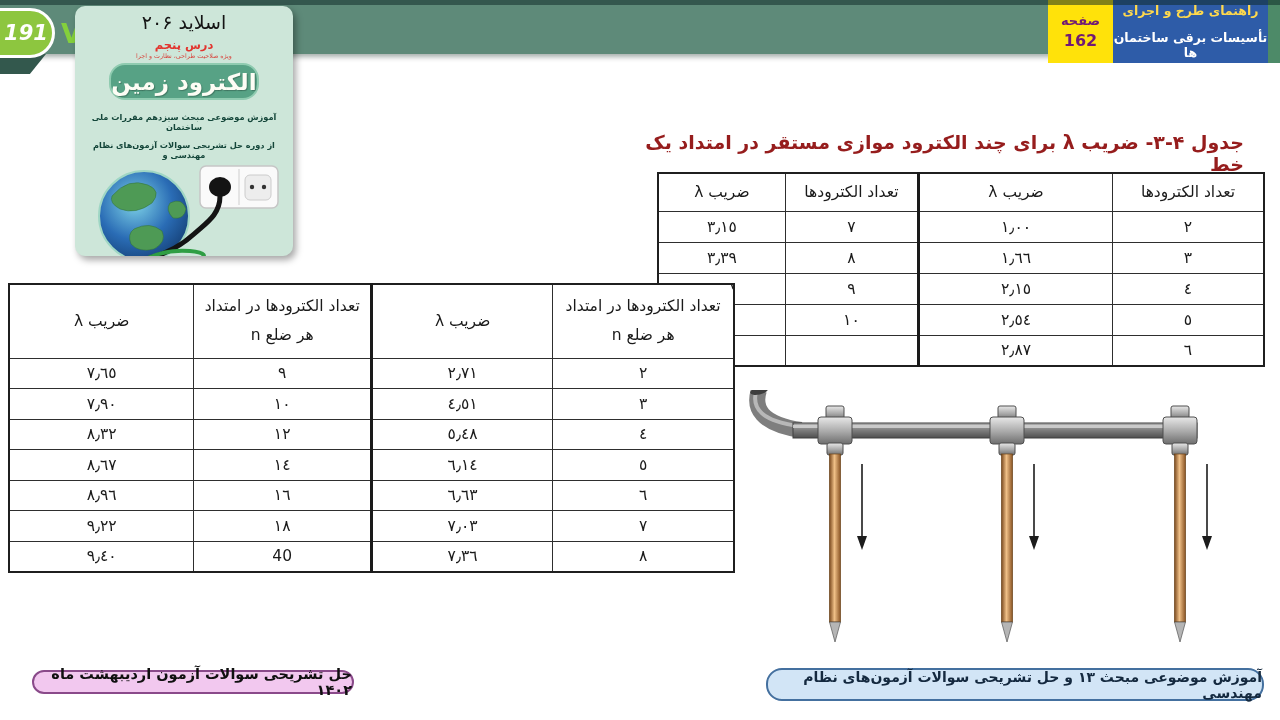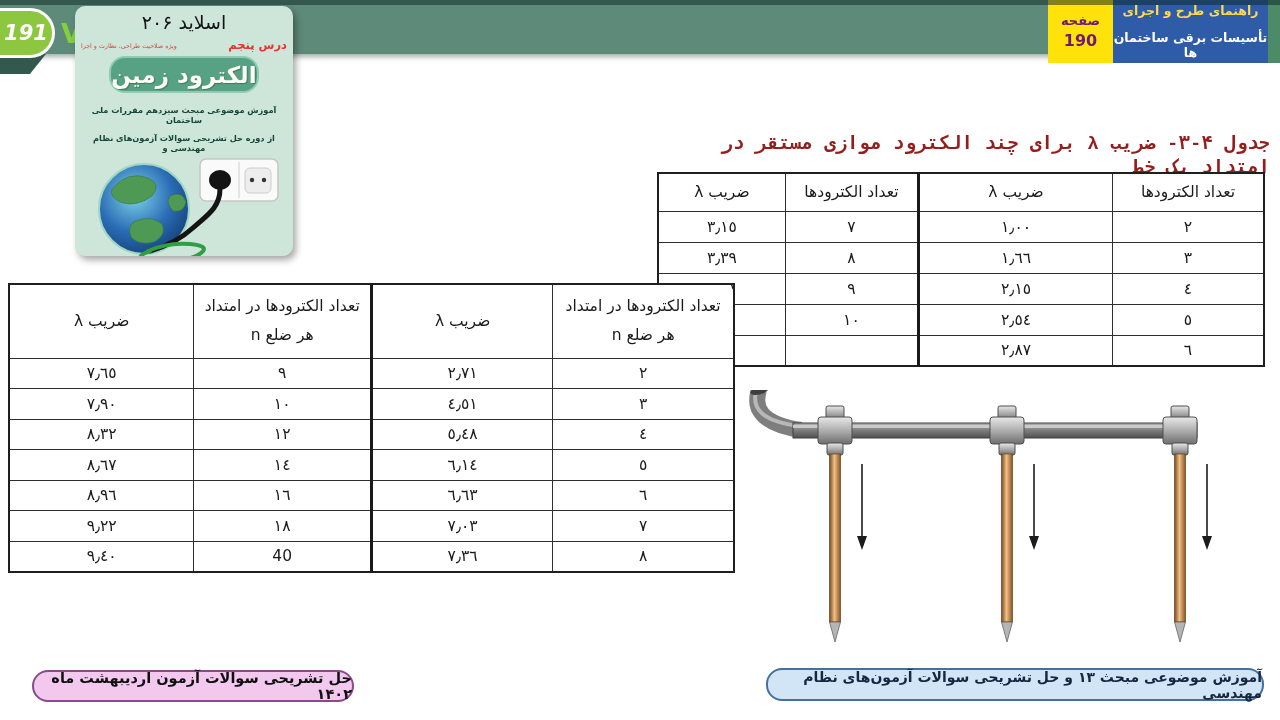--- a/index.html
+++ b/index.html
@@ -28,34 +28,34 @@
                direction:rtl; font-weight:bold; text-align:center; }
   .guide-box .l1 { color:#ffd94d; font-size:12.5px; }
   .guide-box .l2 { color:#ffffff; font-size:12.5px; }
   .right-strip { position:absolute; left:1268px; top:0; width:12px; height:63px; background:#4d8a68; z-index:20; }
 
   
   .cover { position:absolute; left:75px; top:6px; width:218px; height:250px; background:#cde6d9;
            border-radius:10px; z-index:22; box-shadow:3px 4px 7px rgba(0,0,0,.35); overflow:hidden; }
   .cover .slide-label { margin-top:5px; text-align:center; color:#141414; font-size:19px; direction:rtl; }
   .cover .lesson-row { margin-top:5px; display:flex; direction:rtl; justify-content:space-between;
-                       align-items:center; padding:0 6px; }
+                       align-items:center; padding:0 20px;flex-direction:column; }
   .cover .lesson { color:#e2342e; font-size:11.5px; font-weight:bold; }
   .cover .aud-note { color:#d8463e; font-size:6.3px; }
   .cover .title-box { margin:4px auto 12px; width:150px; height:37px; background:#57a285;
                       border:2px solid #8fcbb0; border-radius:16px;
                       display:flex; align-items:center; justify-content:center; }
   .cover .title-box span { color:#fdfdf5; font-size:23px; font-weight:bold; direction:rtl;
                            text-shadow:1px 1px 1px rgba(0,0,0,.25); }
   .cover .sub { margin-top:8px; text-align:center; color:#14463a; font-size:8.2px; font-weight:bold; direction:rtl; }
   .cover .globe-wrap { margin:3px auto 0; width:200px; height:104px; display:block; }
 
   
   .tbl-title { position:absolute; direction:rtl; color:#961d1d; font-weight:bold; font-size:19px; z-index:3; }
-  .title-line { left:650px; top:131px; width:620px; text-align:right;font-family:Liberation Mono, monospace; }
+  .title-line { left:624px; top:131px; width:620px; text-align:right; }
   .title-rect { left:6px; top:259px; width:648px; text-align:right; }
 
   
   table.scan { position:absolute; border-collapse:collapse; background:#fff;
                direction:rtl; z-index:3; table-layout:fixed;
                border:2.5px solid #1f1f1f; color:#1a1a1a; }
   table.scan th, table.scan td { border:1.4px solid #2e2e2e; text-align:center; vertical-align:middle;
                                  font-size:15.5px; font-weight:normal; padding:0 2px; overflow:hidden; }
   table.scan th:nth-child(3), table.scan td:nth-child(3) { border-right:3px solid #1a1a1a; }
   .t43 { left:657px; top:172px; width:608px; }
@@ -63,42 +63,42 @@
   .t43 td { height:31px;margin-top:36px; }
   .t44 { left:8px; top:283px; width:727px;border-radius:14px; }
   .t44 th { height:74px; }
   .t44 td { height:30.5px; }
   .t44 th div { line-height:1.9; }
 
   
   .diagram { position:absolute; left:745px; top:390px; width:535px; height:265px; z-index:3; }
 
   
-  .foot-pink { position:absolute; left:32px; top:670px; width:322px; height:32px;
+  .foot-pink { position:absolute; left:32px; top:670px; width:322px; height:24px;
                background:#f2c8ef; border:2px solid #8a4a8a; border-radius:16px;
                display:flex; align-items:center; justify-content:center;
                color:#101010; font-size:14.5px; font-weight:bold; direction:rtl; z-index:3; }
   .foot-blue { position:absolute; left:766px; top:668px; width:498px; height:33px;
                background:#d2e5f6; border:2px solid #44709f; border-radius:16px;
                display:flex; align-items:center; justify-content:center;
                color:#14293f; font-size:14px; font-weight:bold; direction:rtl; z-index:3; }
 </style>
 </head>
 <body>
 
 <div id="stage">
 
   <div class="topbar"></div>
   <div class="badge-fold"></div>
   <div class="badge-191">191</div>
   <div class="v-letter">V</div>
 
   <div class="page-box">
     <span class="lbl">صفحه</span>
-    <span class="num">190</span>
+    <span class="num">162</span>
   </div>
   <div class="guide-box">
     <span class="l1">راهنمای طرح و اجرای</span>
     <span class="l2">تأسیسات برقی ساختمان ها</span>
   </div>
   <div class="right-strip"></div>
   <div class="topstrip"></div>
 
   <div class="cover">
     <div class="slide-label">اسلاید ۲۰۶</div>

